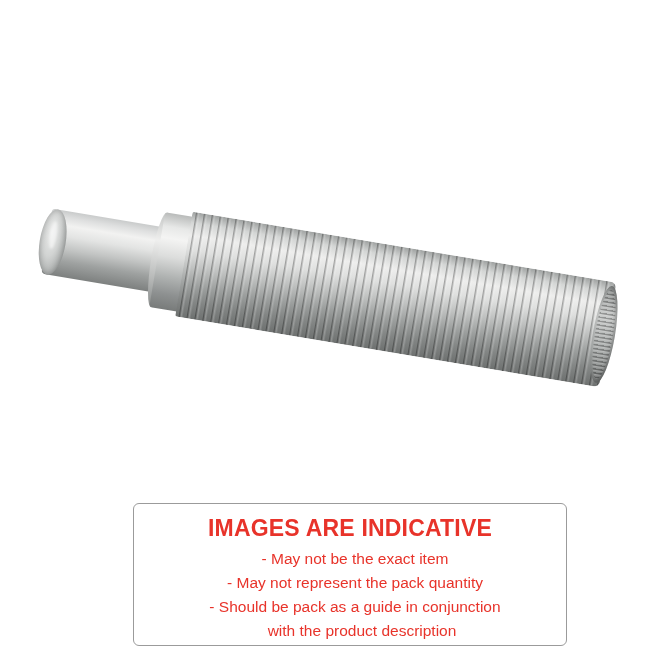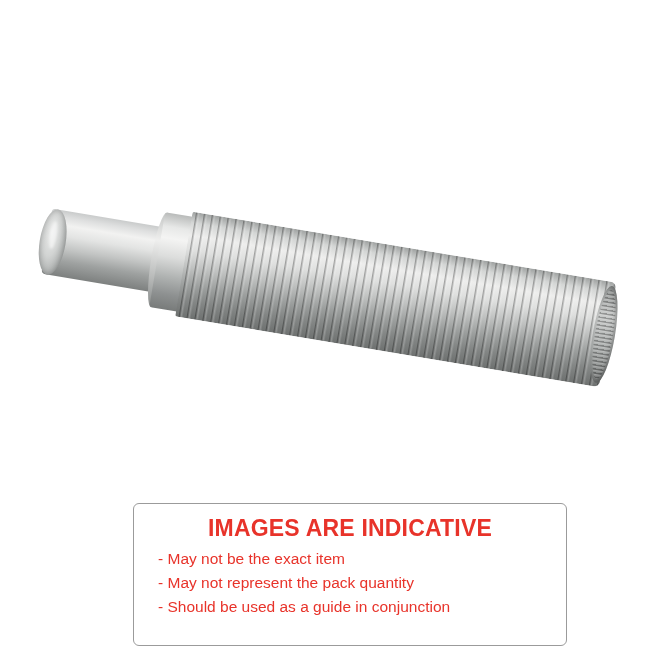--- a/index.html
+++ b/index.html
@@ -193,21 +193,21 @@
     font-size: 23px;
     font-weight: bold;
     letter-spacing: 0.2px;
     margin: 2px 0 6px 0;
     line-height: 1.1;
   }
   .notice-line {
     color: #e8332a;
     font-size: 15.5px;
     line-height: 1.55;
-    text-align: left;
+    text-align: center;
     padding-left: 10px;
     white-space: nowrap;
   }
   .notice-line.indent {
     padding-left: 24px;
   }
 </style>
 </head>
 <body>
 
@@ -225,16 +225,17 @@
       <div class="body"></div>
       <div class="body-end"></div>
       <div class="body-end-teeth"></div>
     </div>
   </div>
 
   <div class="notice">
     <div class="notice-title">IMAGES ARE INDICATIVE</div>
     <div class="notice-line">- May not be the exact item</div>
     <div class="notice-line">- May not represent the pack quantity</div>
-    <div class="notice-line">- Should be used as a guide in conjunction</div>
+    <div class="notice-line">- Should be pack as a guide in conjunction</div>
+    <div class="notice-line indent">with the product description</div>
   </div>
 
 </div>
 
 </body></html>

